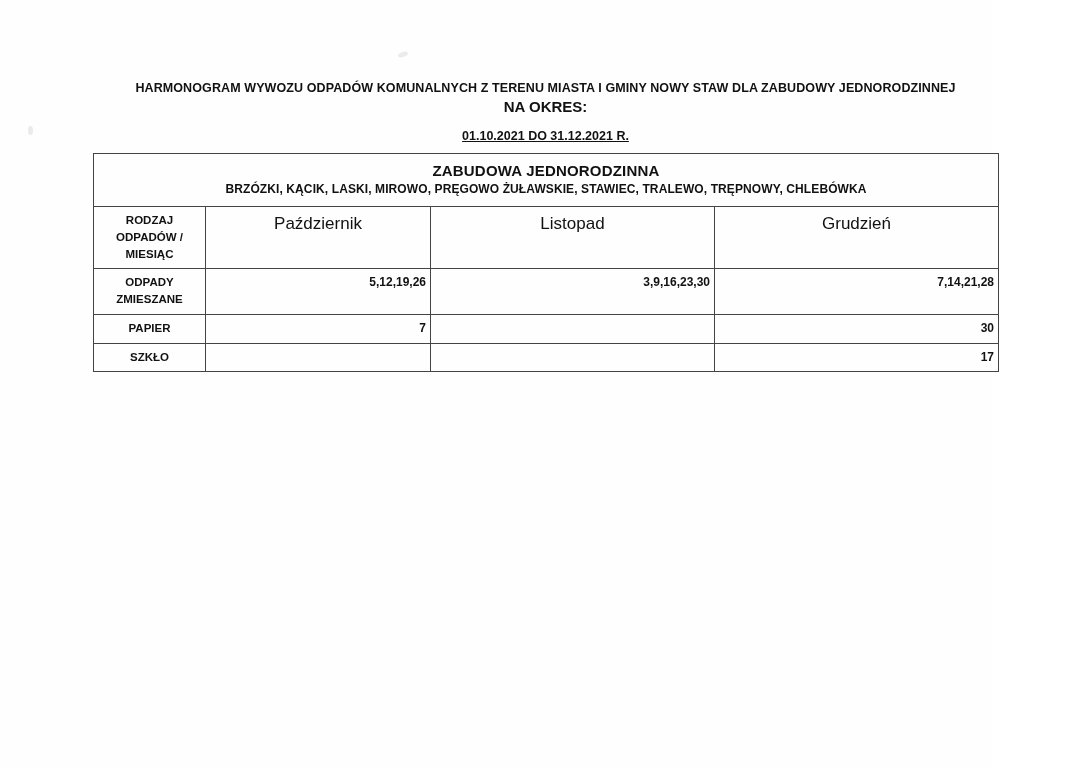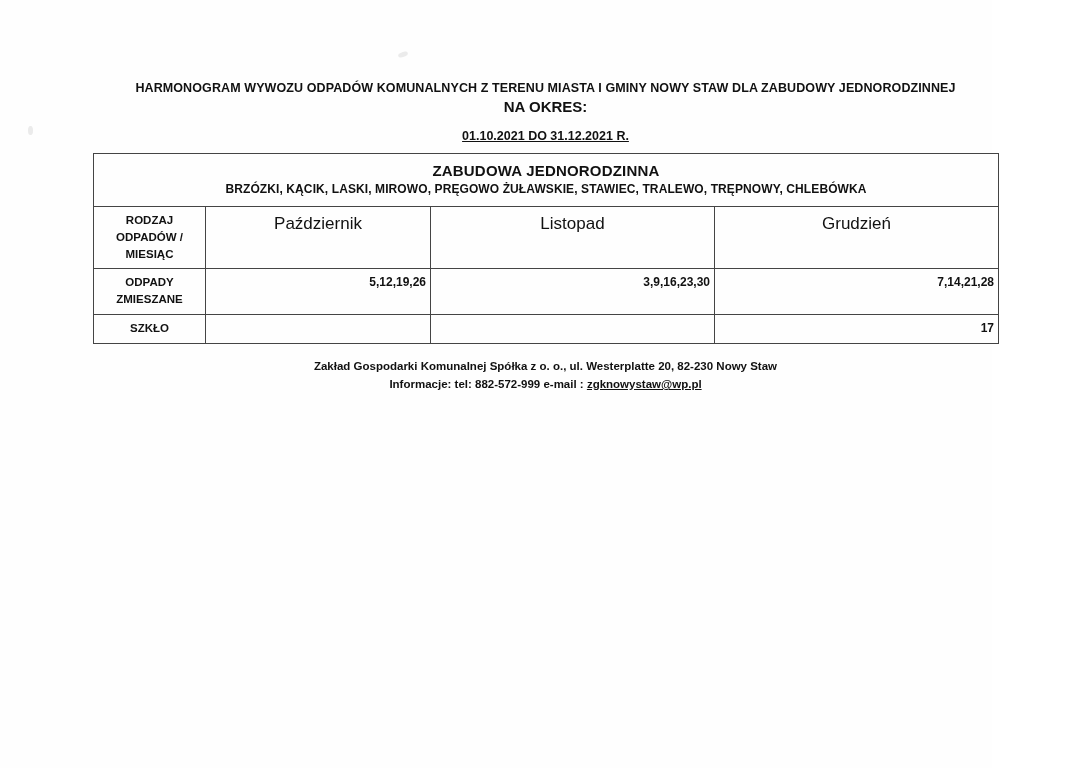--- a/index.html
+++ b/index.html
@@ -166,31 +166,31 @@
 
         <tr>
           <td class="col-label">ODPADY ZMIESZANE</td>
           <td class="cell-dates">5,12,19,26</td>
           <td class="cell-dates">3,9,16,23,30</td>
           <td class="cell-dates">7,14,21,28</td>
         </tr>
 
 
 
+        <tr>
+          <td class="col-label">PAPIER</td>
+          <td class="cell-dates">7</td>
+          <td class="cell-dates"></td>
+          <td class="cell-dates">30</td>
+        </tr>
 
         <tr>
           <td class="col-label">SZKŁO</td>
           <td class="cell-dates"></td>
           <td class="cell-dates"></td>
           <td class="cell-dates">17</td>
         </tr>
       </tbody>
     </table>
 
-    <div class="footer">
-      <div>Zakład Gospodarki Komunalnej Spółka z o. o., ul. Westerplatte 20, 82-230 Nowy Staw</div>
-      <div>
-        <span>Informacje: tel: 882-572-999  e-mail : </span><a href="#">zgknowystaw@wp.pl</a>
-      </div>
-    </div>
 
   </div>
 </div>
 
 </body></html>

